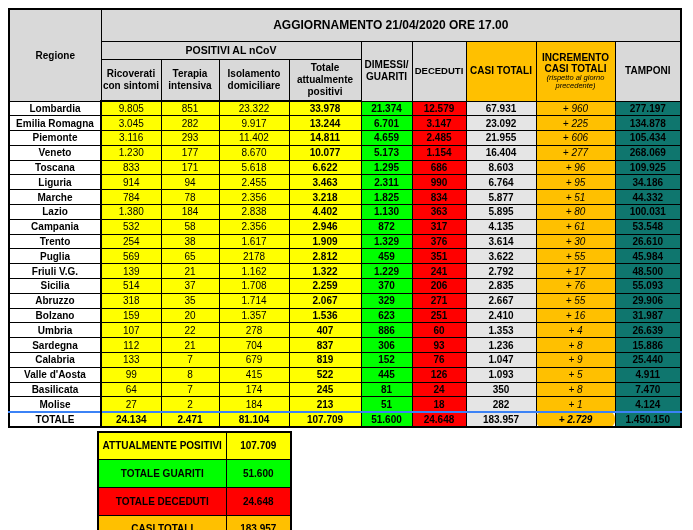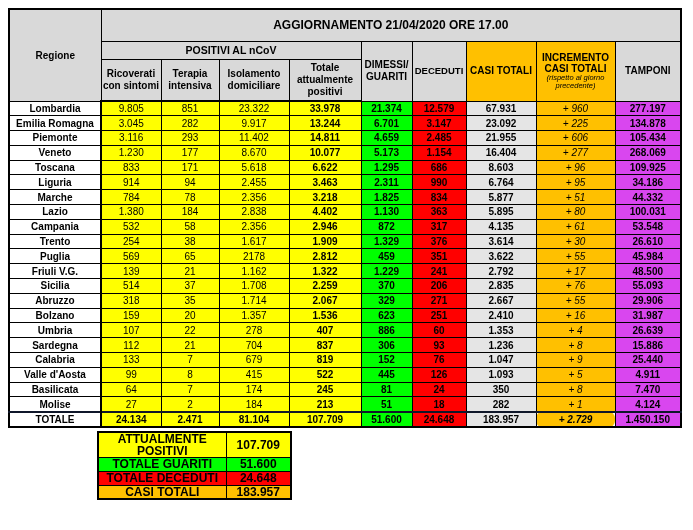--- a/index.html
+++ b/index.html
@@ -30,29 +30,29 @@
 
   
   table.main tbody td { font-size:10px; height:14.8px; line-height:13px; }
   .c-reg { background:#FFFFFF; font-weight:bold; border-right:2px solid #000 !important; }
   .c-y   { background:#FFFF00; }
   .c-yb  { background:#FFFF00; font-weight:bold; border-right-width:2px; }
   .c-g   { background:#00FF00; font-weight:bold; }
   .c-r   { background:#FF0000; font-weight:bold; }
   .c-o   { background:#e5e5e5; font-weight:bold; }
   .c-oi  { background:#FFC000; font-style:italic; font-weight:normal; }
-  .c-gr  { background:#d946ef; font-weight:bold; }
-  tr.total-row td { font-weight:bold; border-top:2px solid #0f172a; }
+  .c-gr  { background:#0f766e; font-weight:bold; }
+  tr.total-row td { font-weight:bold; border-top:2px solid #3b82f6; }
   tr.total-row td.c-oi { font-weight:bold;border-radius:6px; }
 
   
   table.summary { border-collapse:collapse; border:2px solid #000; margin:3px 0 0 89px; table-layout:fixed; }
   table.summary td {
     border:1px solid #000; text-align:center; vertical-align:middle;
-    font-size:12px; font-weight:bold; height:14px; padding:0; line-height:12px;
+    font-size:10px; font-weight:bold; height:28px; padding:0; line-height:12px;
   }
   .s-label { width:128px; }
   .s-value { width:65px; }
   .s-yellow td { background:#FFFF00; }
   .s-green  td { background:#00FF00; }
   .s-red    td { background:#FF0000; }
   .s-orange td { background:#FFC000; }
 </style>
 </head>
 <body>

